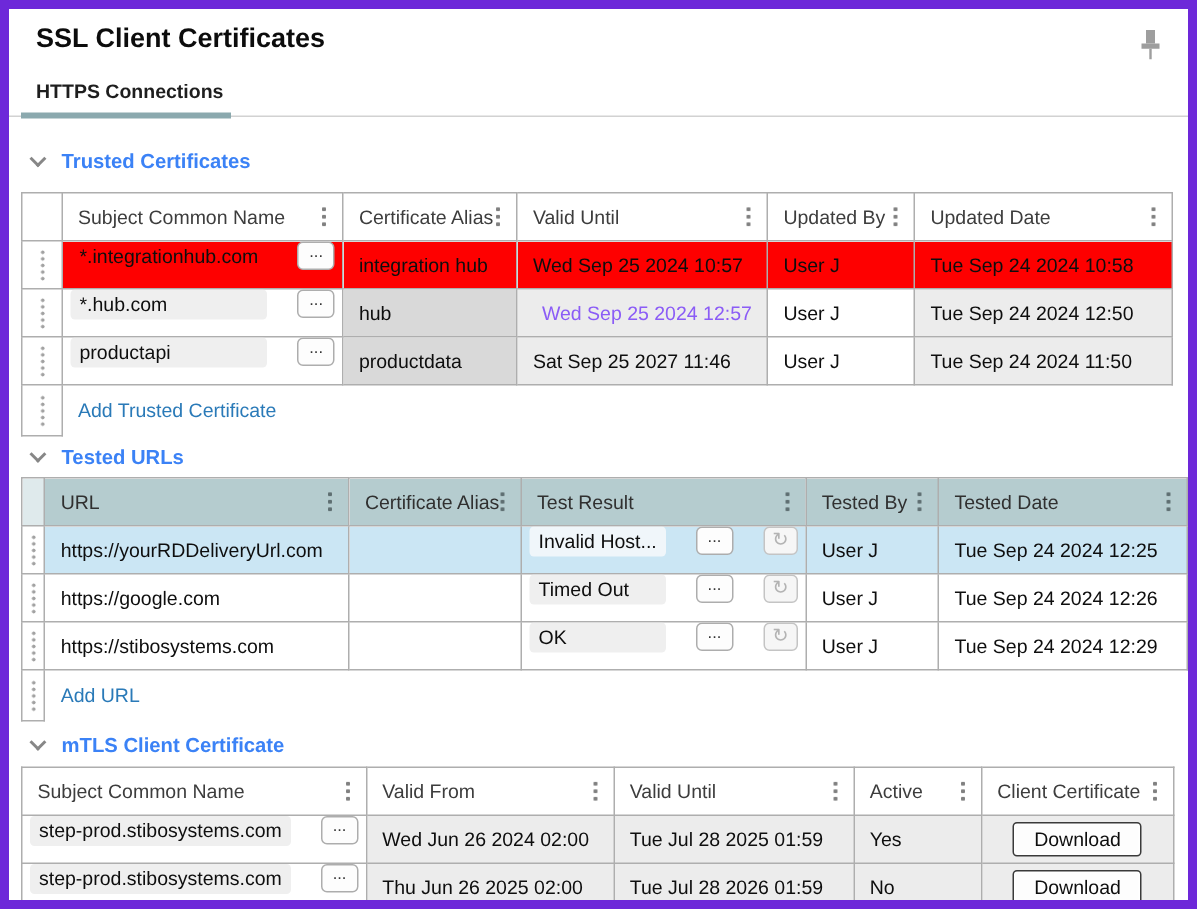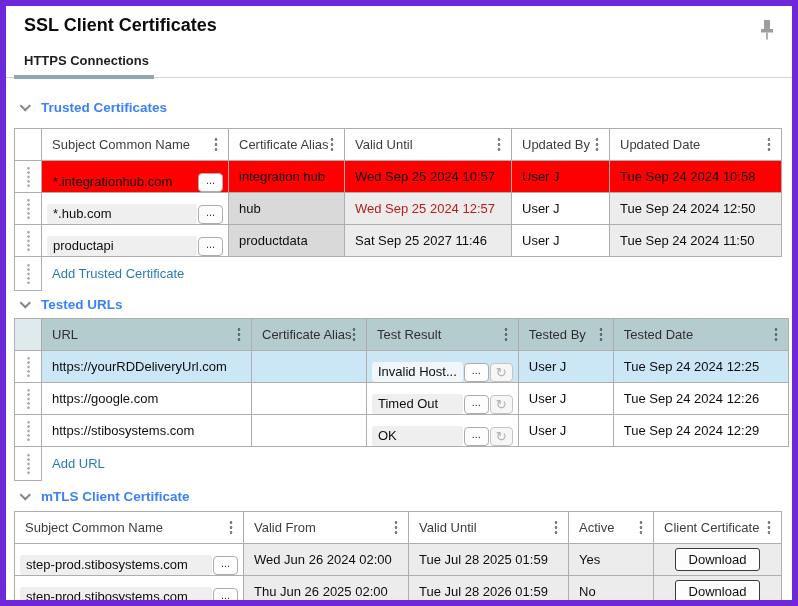--- a/index.html
+++ b/index.html
@@ -32,36 +32,36 @@
   .kebab { flex:none; width:4px; height:15px; cursor:pointer;
            background-image:radial-gradient(circle, #818181 1.3px, transparent 1.6px);
            background-size:4px 5px; background-position:center top; }
 
   th.handle, td.handle { width:27px; padding:0; text-align:center; background:#fff; }
   .dots { display:inline-block; width:3px; height:22px; vertical-align:middle; cursor:grab;
           background-image:radial-gradient(circle, #a2a2a2 1.1px, transparent 1.4px);
           background-size:3px 4.4px; background-position:center top; }
 
   td.editcell { padding:0; }
-  .cellflex { display:flex; align-items:flex-end; height:100%; padding:0 5px; gap:1px; }
+  .cellflex { display:flex; align-items:flex-start; height:100%; padding:0 5px; gap:20px; }
   .chip { flex:1; height:20px; line-height:20px; background:#efefef; border-radius:3px;
           padding:0 6px; overflow:hidden; white-space:nowrap; cursor:text; }
   .btn-ell { flex:none; width:25px; height:19px; border:1px solid #adadad; border-radius:4px;
              background:#fdfdfd; font-size:11px; line-height:11px; color:#333; cursor:pointer;
              font-family:"Liberation Sans", sans-serif; padding:0 0 5px 0; }
   .btn-refresh { flex:none; width:23px; height:19px; border:1px solid #c4c4c4; border-radius:4px;
                  background:#f6f6f6; color:#b3b3b3; font-size:13px; line-height:15px; padding:0;
                  cursor:pointer; font-family:"DejaVu Sans", sans-serif; }
 
   tr.row-error td { background:#fe0000; }
   tr.row-error td.handle { background:#fff; }
   tr.row-error .chip { background:transparent; }
   td.gray { background:#ececec; }
   td.gray-dark { background:#d9d9d9; }
-  .text-red { color:#b91c1c; }
+  .text-red { color:#8b5cf6;text-align:right; }
 
   #tbl-tested thead th { background:#b5cccf; color:#303030; }
   #tbl-tested thead th.handle { background:#dfeaec; }
   #tbl-tested thead .kebab { background-image:radial-gradient(circle, #5f6f72 1.3px, transparent 1.6px); }
   tr.row-selected td { background:#cbe6f4; }
   tr.row-selected td.handle { background:#fff; }
   tr.row-selected .chip { background:#f0f6fa; }
 
   tr.add-row td { border:none; background:#fff; height:34px; }
   tr.add-row td.handle { border:1px solid #aeaeae; }

